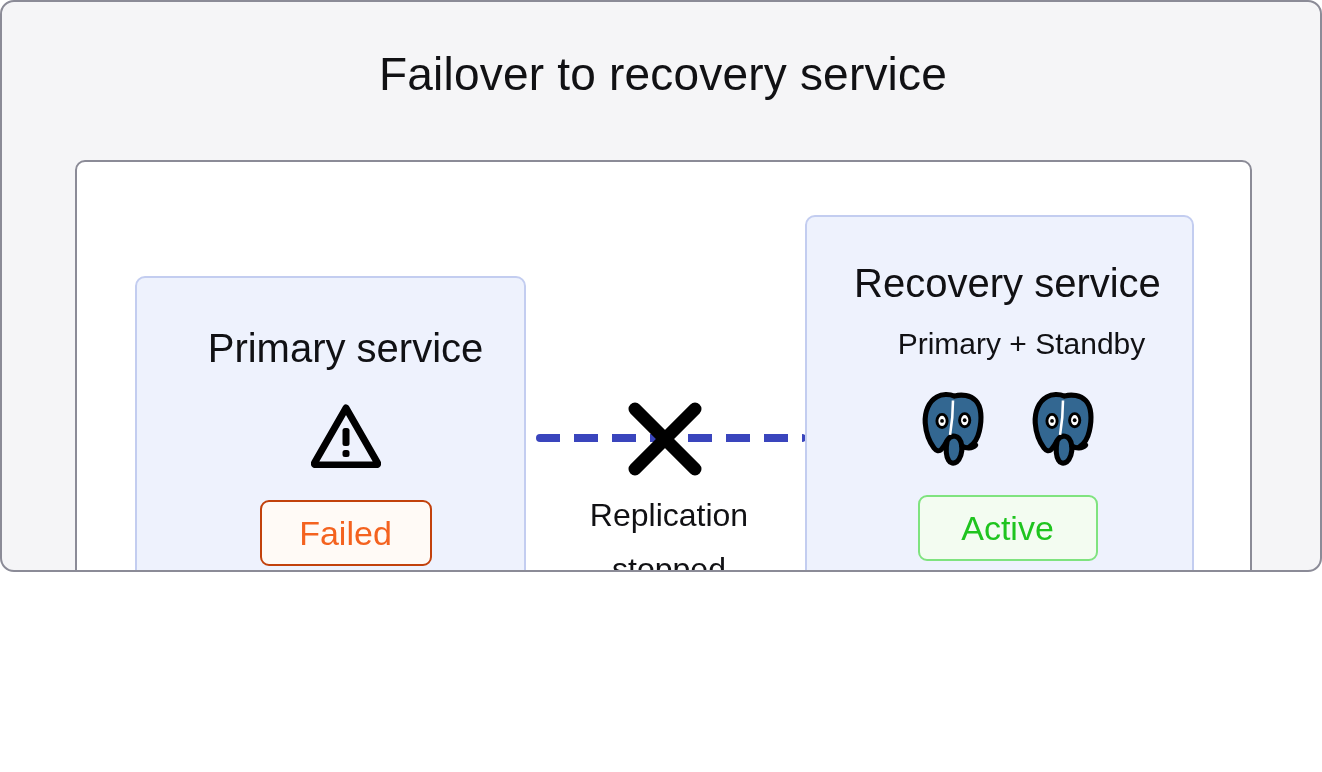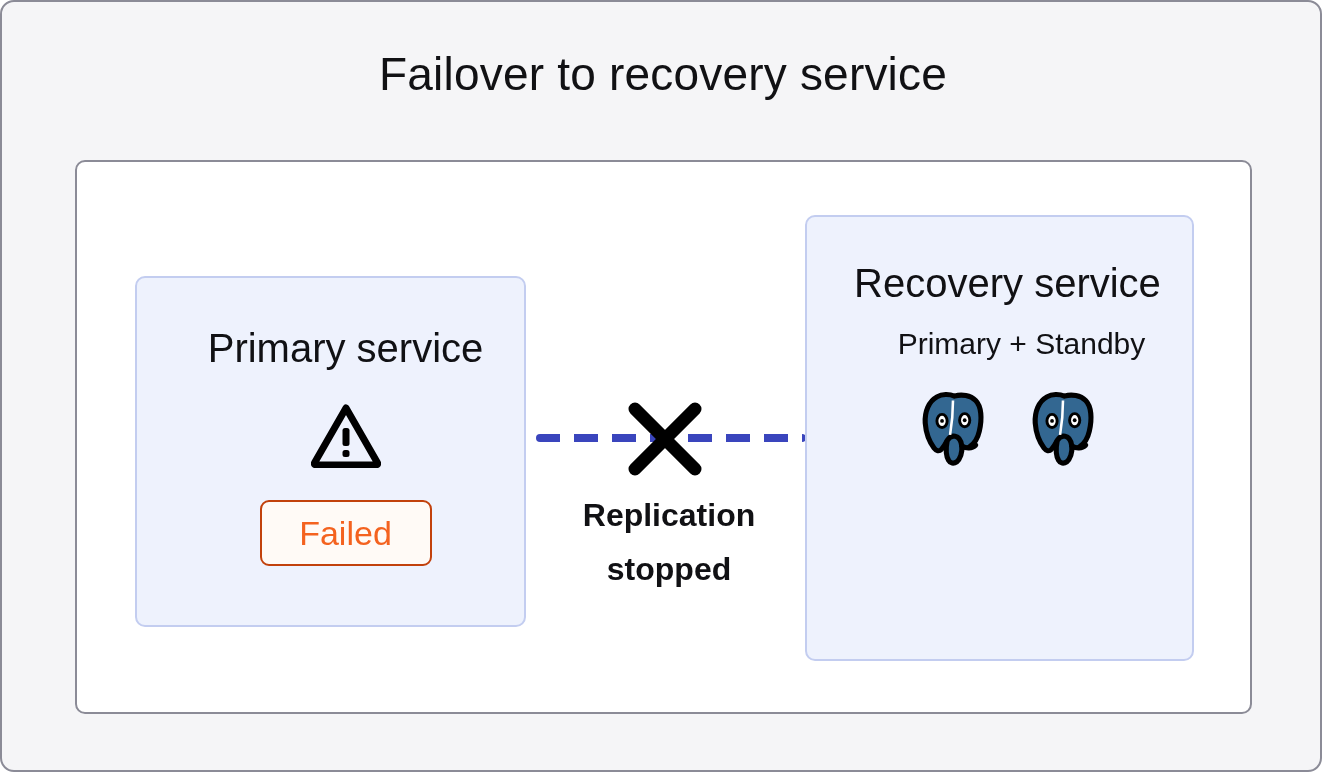--- a/index.html
+++ b/index.html
@@ -7,21 +7,21 @@
   html, body {
     width: 1322px;
     height: 772px;
     background: #ffffff;
     font-family: "Liberation Sans", "DejaVu Sans", sans-serif;
   }
 
   #page {
     position: relative;
     width: 1322px;
-    height: 772px;
+    height: 572px;
     background: #f5f5f7;
     border: 2px solid #8b8b97;
     border-radius: 14px;
     overflow: hidden;
   }
 
   
   #diagram-title {
     position: absolute;
     left: 0;
@@ -168,21 +168,21 @@
 
   #replication-label {
     position: absolute;
     left: 532px;
     top: 484px;
     width: 266px;
     text-align: center;
     font-size: 32px;
     line-height: 1.7;
     color: #111114;
-    font-weight: 700;
+    font-weight: 400;
   }
 </style>
 </head>
 <body>
 
 <div id="page">
 
   <div id="diagram-title">Failover to recovery service</div>
 
   <div id="diagram-panel">
@@ -253,16 +253,17 @@
             <ellipse cx="35" cy="41" rx="7" ry="9"></ellipse>
             <ellipse cx="66" cy="40" rx="7" ry="9"></ellipse>
           </g>
           <circle cx="35" cy="41" r="2.6" fill="#000000"></circle>
           <circle cx="66" cy="40" r="2.6" fill="#000000"></circle>
           <path d="M50 13 C50 30 48 48 46 60" fill="none" stroke="#ffffff" stroke-width="3.5"></path>
         </svg>
 
       </div>
 
+      <div id="recovery-status-badge" class="status-badge">Active</div>
     </div>
 
   </div>
 </div>
 
 </body></html>

